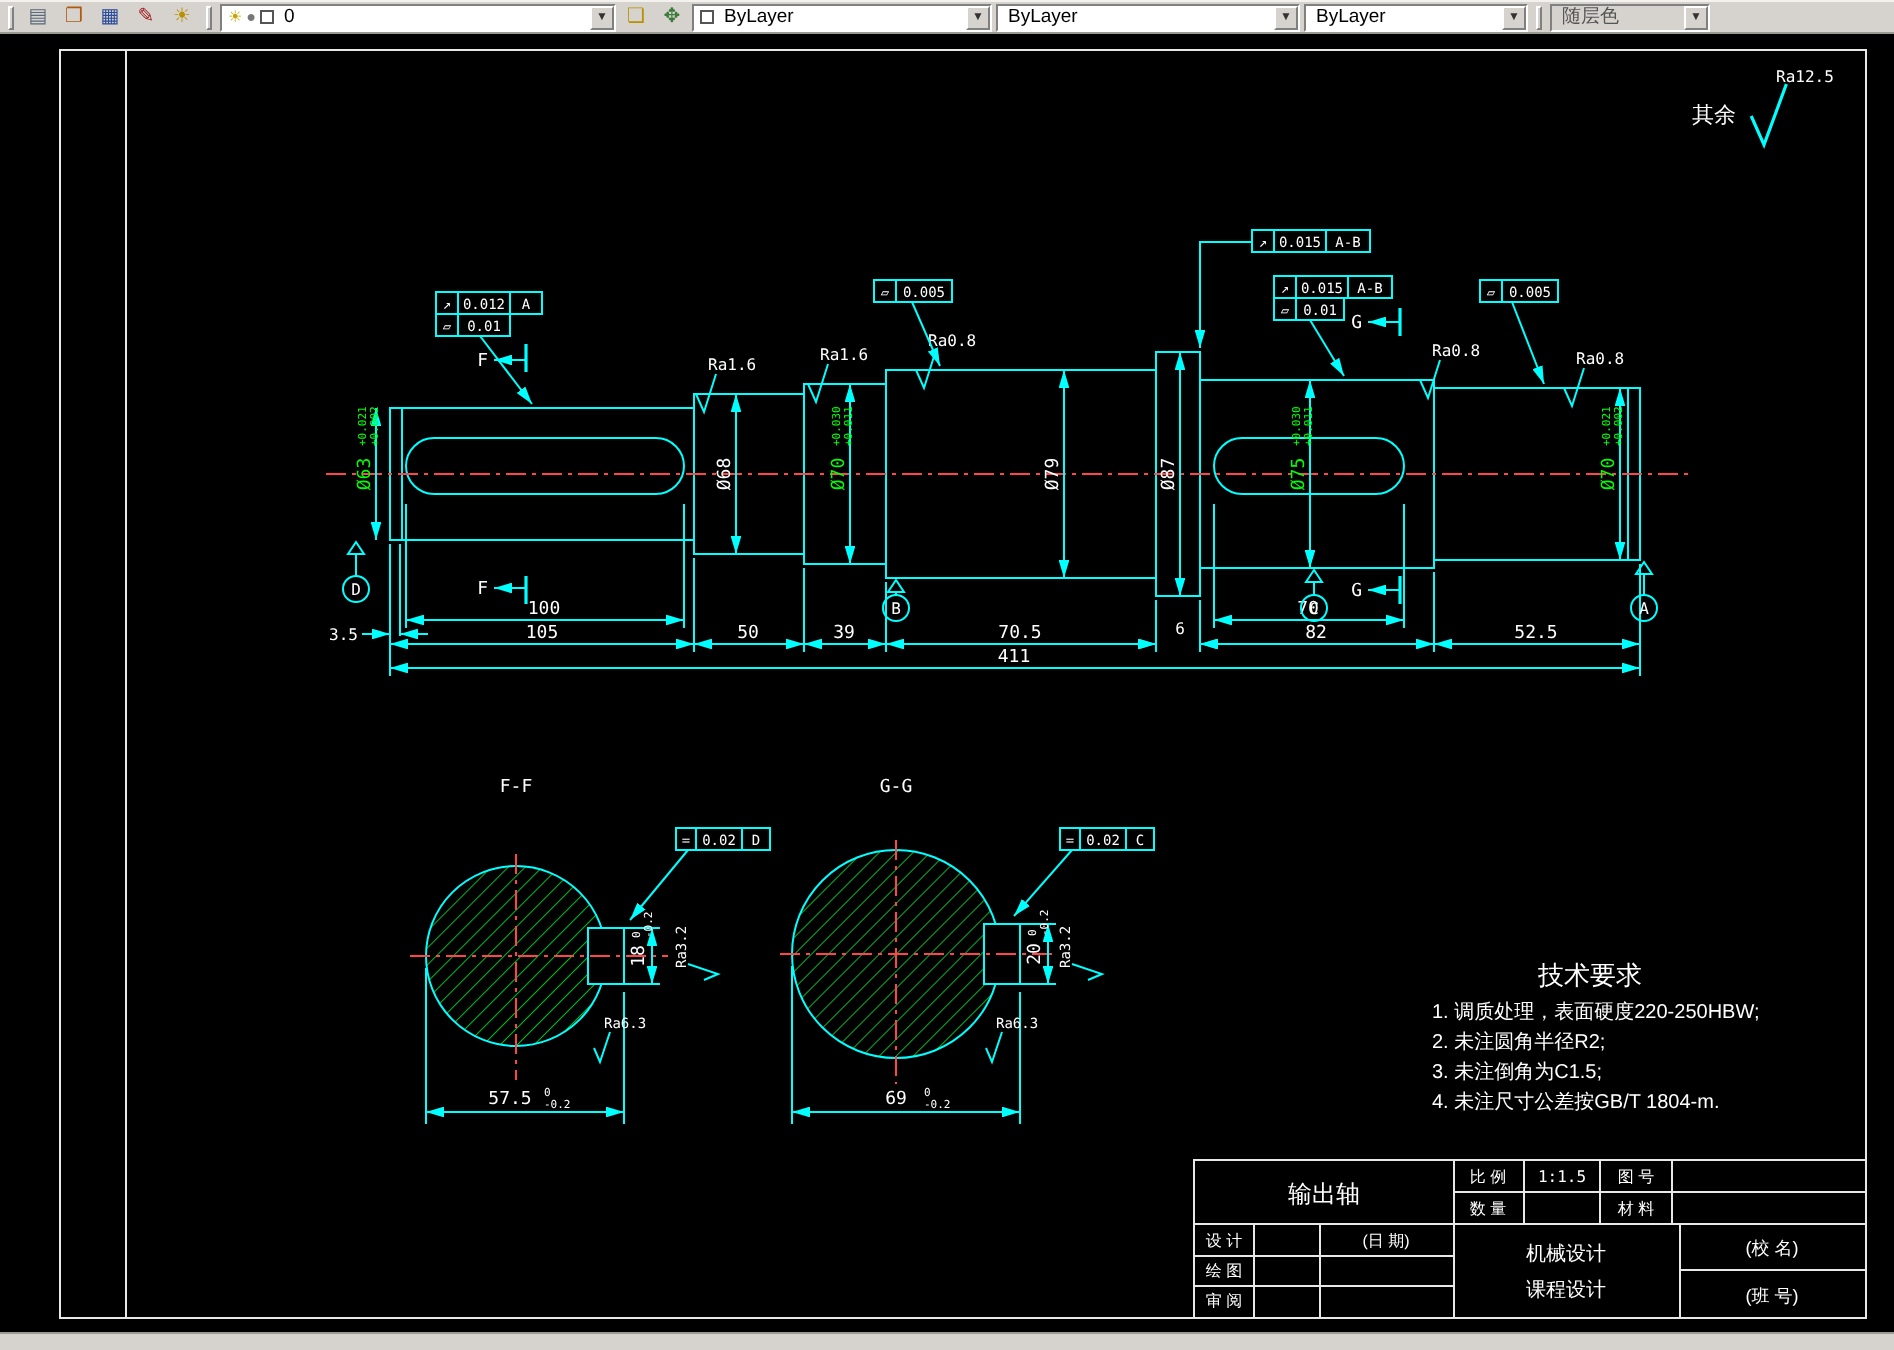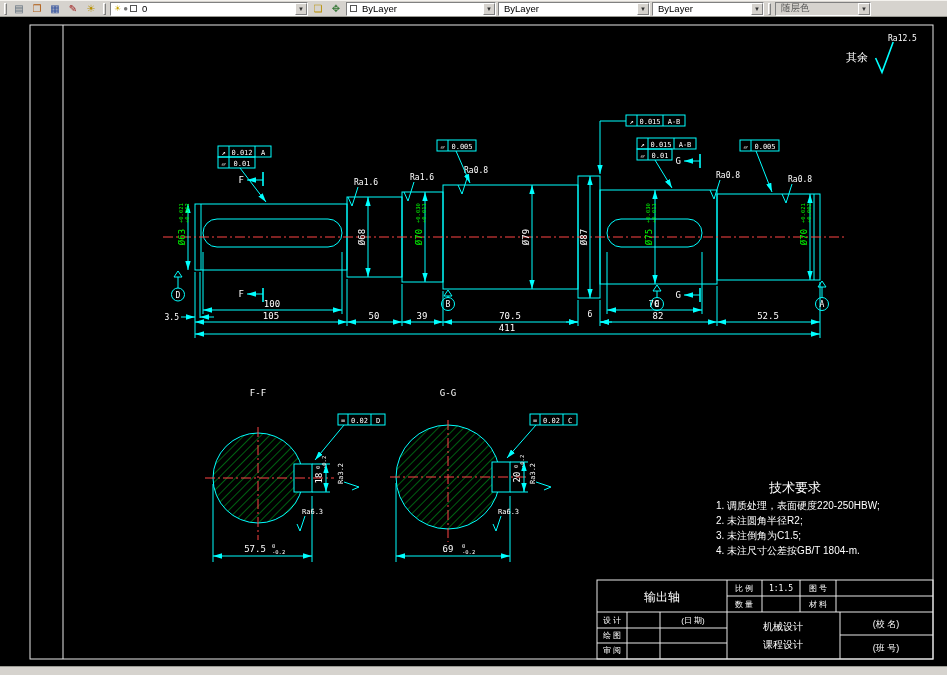--- a/index.html
+++ b/index.html
@@ -58,21 +58,21 @@
     </div>
     <div class="combo" style="width:152px">
       <span class="cval">ByLayer</span>
       <span class="arrow">▼</span>
     </div>
     <div class="combo" style="width:112px">
       <span class="cval">ByLayer</span>
       <span class="arrow">▼</span>
     </div>
     <div class="grip"></div>
-    <div class="combo disabled cjk" style="width:96px">
+    <div class="combo disabled cjk" style="width:80px">
       <span class="cval">随层色</span>
       <span class="arrow">▼</span>
     </div>
   </div>
 
   <div class="canvas">
   <svg width="947" height="649" viewBox="0 17 947 649">
     <defs>
       <marker id="ar" viewBox="0 0 10 6" refX="10" refY="3" markerWidth="9" markerHeight="5.4" orient="auto-start-reverse">
         <path d="M0,0 L10,3 L0,6 Z" fill="#00ffff"></path>

